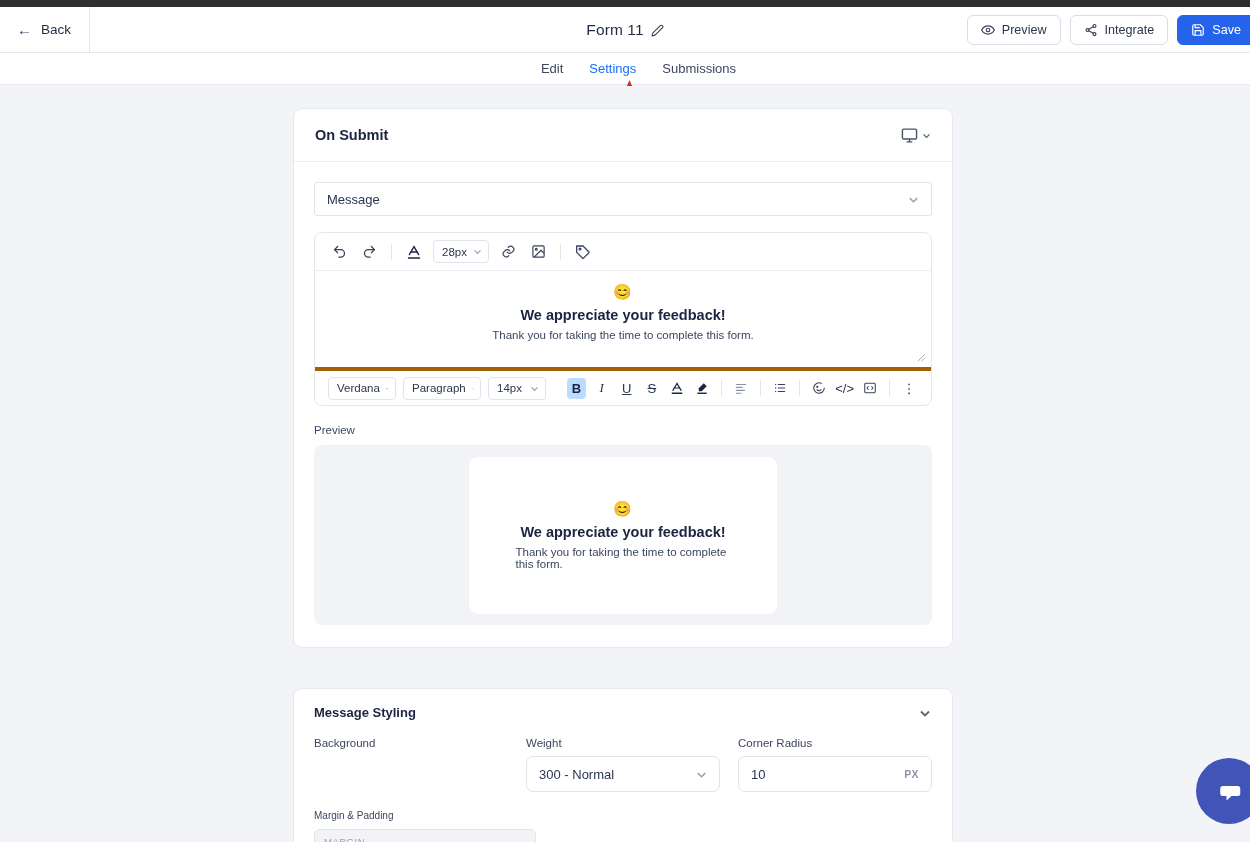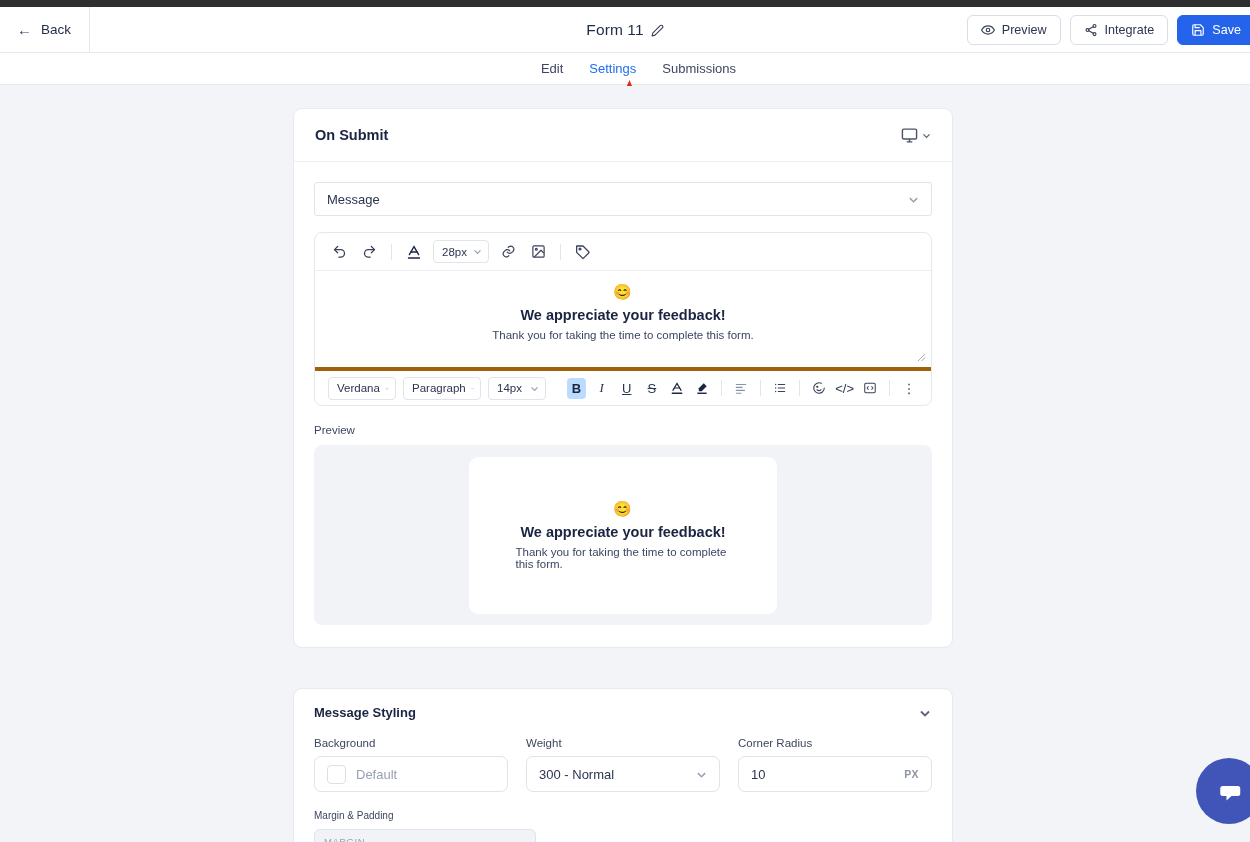--- a/index.html
+++ b/index.html
@@ -433,24 +433,20 @@
       <span>
         <svg width="14" height="14" viewBox="0 0 14 14" fill="none" stroke="#5b6478" stroke-width="1.8">
             <path d="M3 5.5 7 9.5 11 5.5"></path>
           </svg>
       </span>
     </div>
 
     <div class="fields-row">
       <div class="field">
         <div class="field-label">Background</div>
-        <div class="input-box">
-          <span class="swatch"></span>
-          <span class="placeholder">Default</span>
-        </div>
       </div>
       <div class="field">
         <div class="field-label">Weight</div>
         <div class="input-box">
           <span>300 - Normal</span>
           <span class="unit" style="font-weight:400">
             <svg width="11" height="11" viewBox="0 0 12 12" fill="none" stroke="#98a0b3" stroke-width="1.6">
                 <path d="M2 4.5 6 8.5 10 4.5"></path>
               </svg>
           </span>

